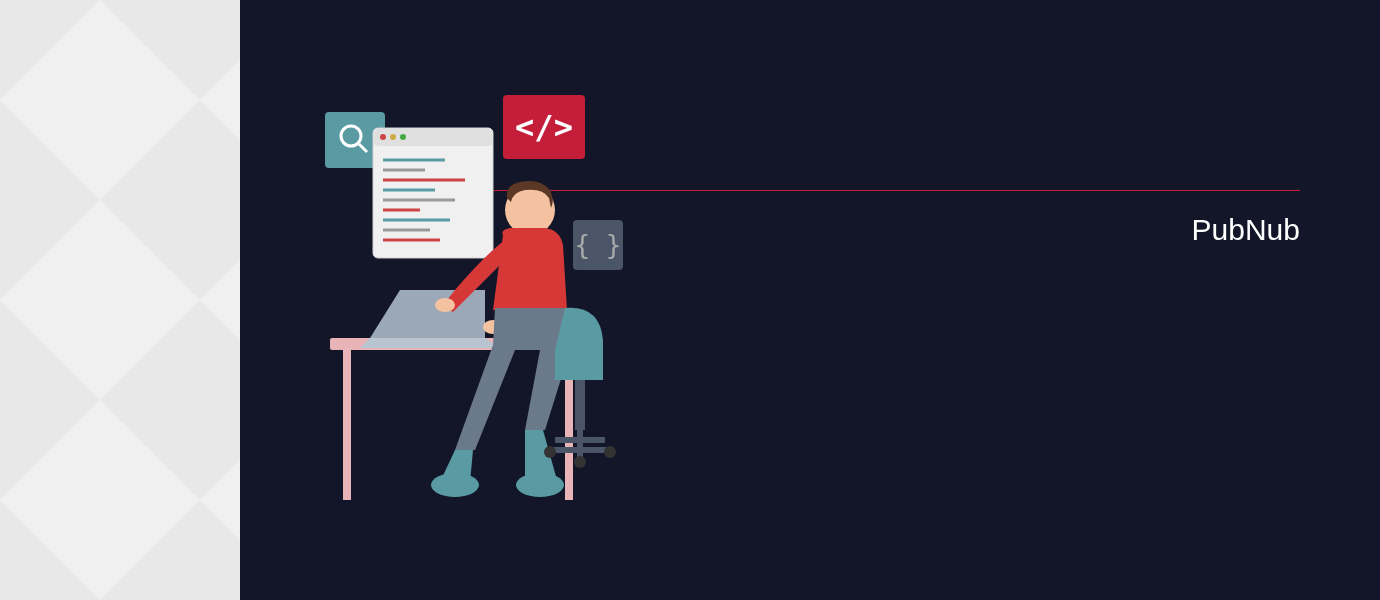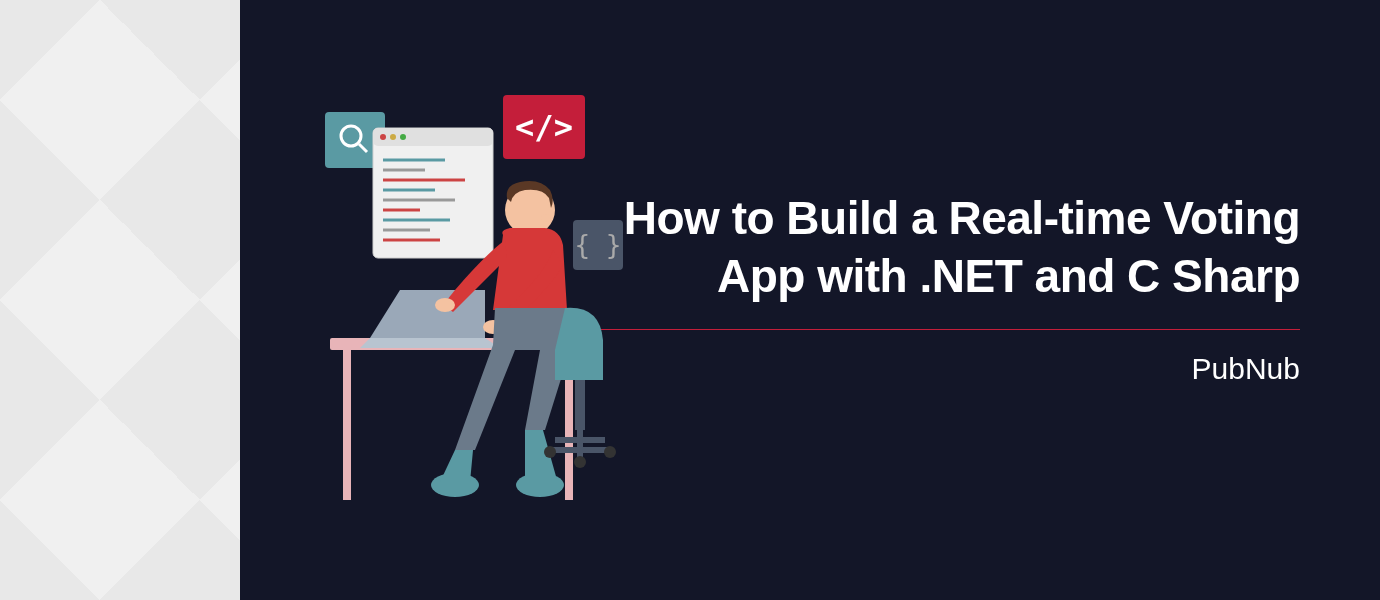--- a/index.html
+++ b/index.html
@@ -143,22 +143,18 @@
 
       <path d="M 240 218 Q 275 215 278 250 L 278 290 L 230 290 L 230 260 Z" fill="#5a9aa3"></path>
       <rect x="250" y="290" width="10" height="50" fill="#4a5568"></rect>
       <path d="M 225 360 L 285 360 M 255 340 L 255 370 M 230 350 L 280 350" stroke="#4a5568" stroke-width="6" fill="none"></path>
       <circle cx="225" cy="362" r="6" fill="#333"></circle>
       <circle cx="285" cy="362" r="6" fill="#333"></circle>
       <circle cx="255" cy="372" r="6" fill="#333"></circle>
     </svg>
 
     <div class="text-content">
-      <h1 class="title">
-        <span>How to Build a Real-time Voting</span><br>
-        <span>App with .NET and C Sharp</span>
-      </h1>
       <div class="divider"></div>
       <div class="brand">PubNub</div>
     </div>
 
   </div>
 </div>
 
 </body></html>

